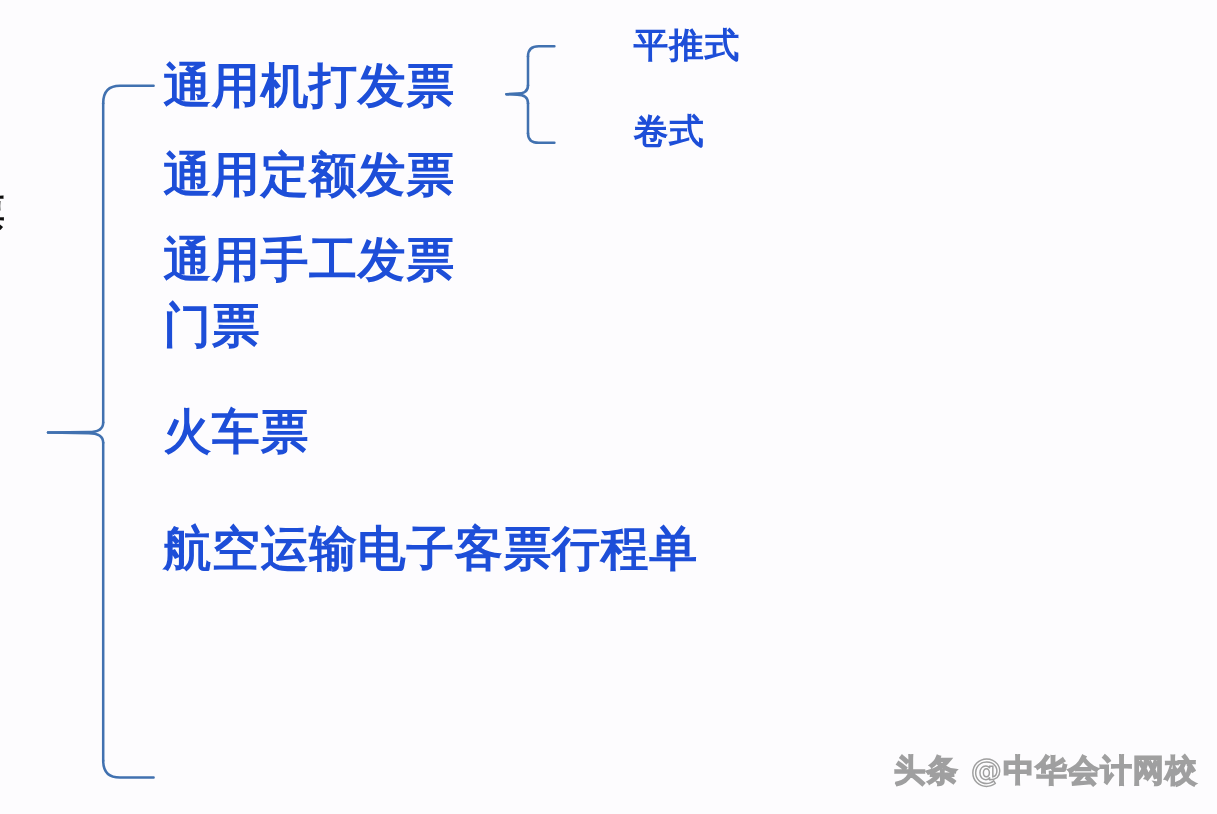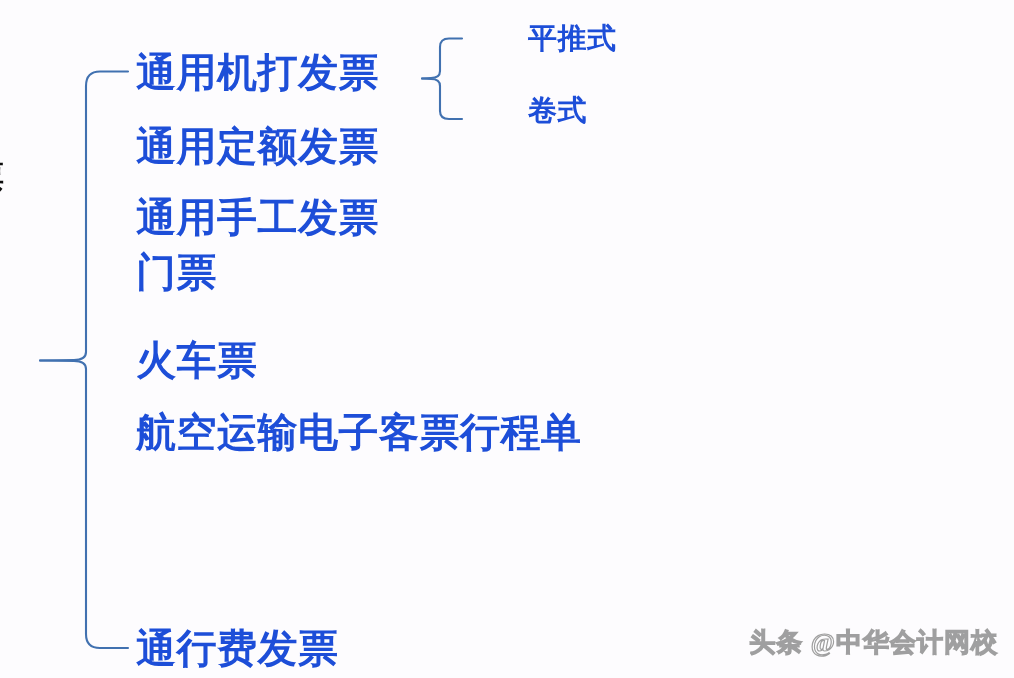--- a/index.html
+++ b/index.html
@@ -69,21 +69,20 @@
     right: 16px;
     bottom: 18px;
     font-size: 26px;
     font-weight: bold;
     letter-spacing: 1px;
     color: transparent;
     -webkit-text-stroke: 1.2px #9b9b9b;
     text-shadow: 1px 1px 0 rgba(255,255,255,0.9);
     white-space: nowrap;
     opacity: 0.95;
-    font-family: Liberation Serif, serif;
   }
 </style>
 </head>
 <body>
 
 <div id="canvas">
 
   <div class="root-stub">票</div>
 
   <svg id="braces" viewBox="0 0 1014 678">
@@ -115,25 +114,24 @@
   <div class="node primary" style="top:72px">通用机打发票</div>
 
   <div class="node primary" style="top:146px">通用定额发票</div>
 
   <div class="node primary" style="top:217px">通用手工发票</div>
 
   <div class="node primary" style="top:272px">门票</div>
 
   <div class="node primary" style="top:360px">火车票</div>
 
-  <div class="node primary" style="top:432px">航空运输电子客票行程单</div>
+  <div class="node primary" style="top:458px">航空运输电子客票行程单</div>
 
 
 
-  <div class="node primary" style="top:648px">通行费发票</div>
 
   <div class="node sub" style="top:38px">平推式</div>
 
   <div class="node sub" style="top:110px">卷式</div>
 
   <div class="watermark">头条 @中华会计网校</div>
 
 </div>
 
 </body></html>

